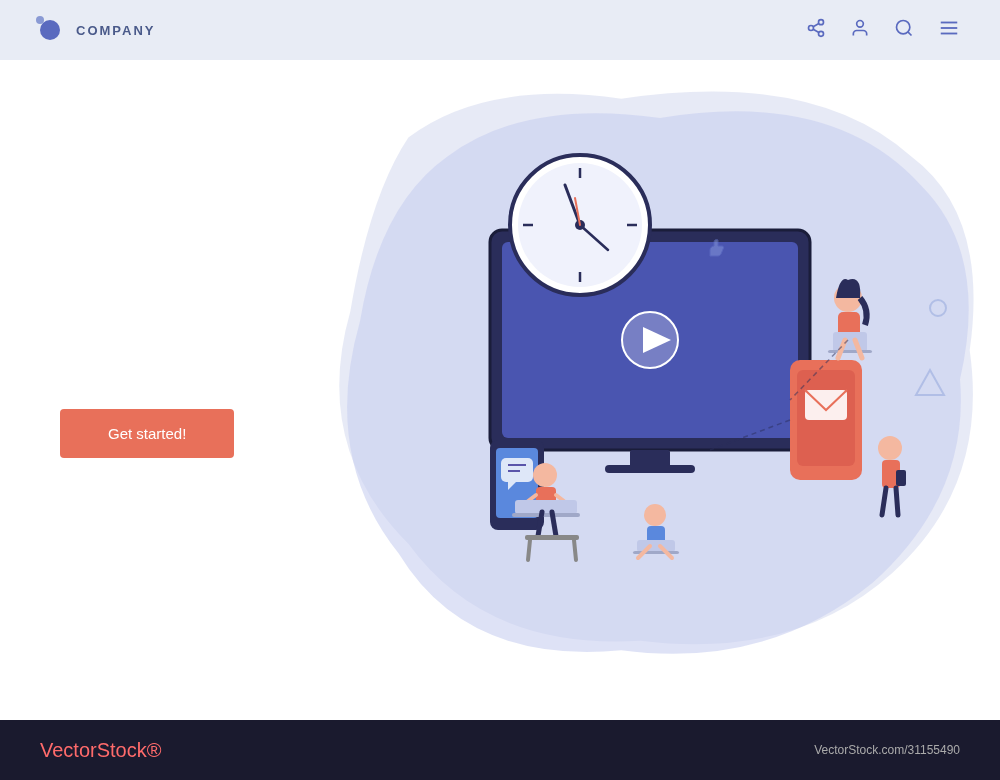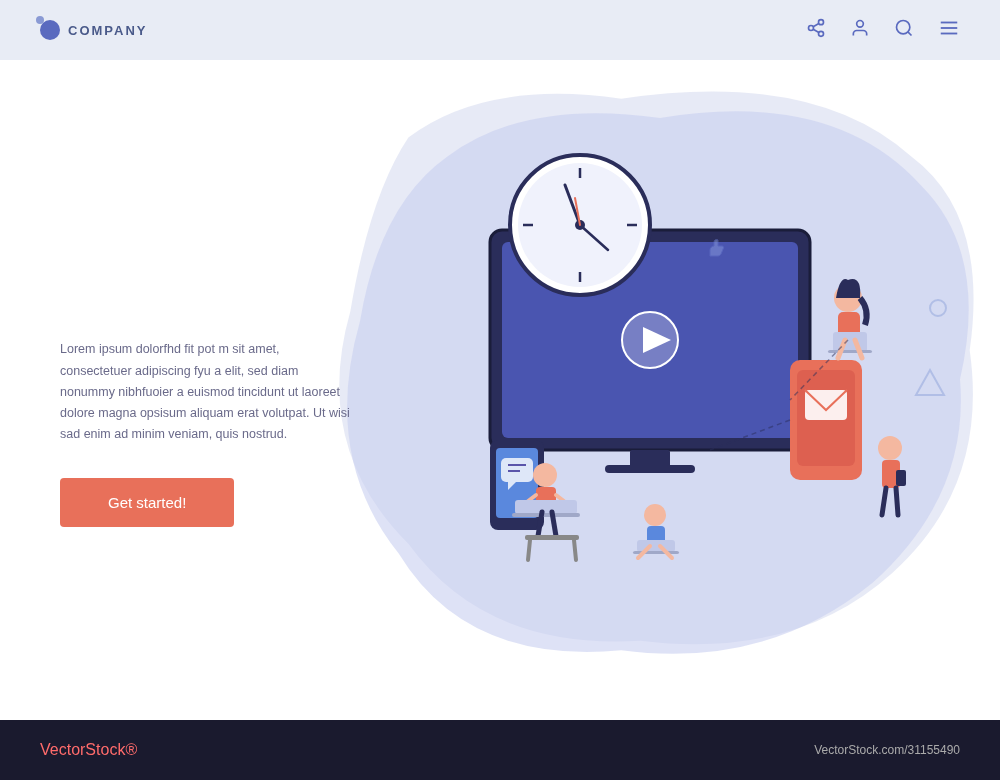--- a/index.html
+++ b/index.html
@@ -20,21 +20,21 @@
       display: flex;
       align-items: center;
       justify-content: space-between;
       padding: 0 40px;
       position: relative;
       z-index: 10;
     }
     .nav-logo {
       display: flex;
       align-items: center;
-      gap: 8px;
+      gap: 16px;
     }
     .logo-dot {
       width: 20px;
       height: 20px;
       background: #5a6abf;
       border-radius: 50%;
       position: relative;
     }
     .logo-dot::after {
       content: '';
@@ -133,21 +133,21 @@
       width: 100%;
       height: 60px;
       background: #1a1a2e;
       display: flex;
       align-items: center;
       justify-content: space-between;
       padding: 0 40px;
     }
     .footer-brand {
       color: #fff;
-      font-size: 16px;
+      font-size: 20px;
       font-weight: 400;
     }
     .footer-brand span {
       color: #ff6b6b;
     }
     .footer-url {
       color: #aaa;
       font-size: 12px;
     }
 
@@ -203,21 +203,20 @@
     <svg class="blob-svg" viewBox="0 0 680 620" fill="none" xmlns="http://www.w3.org/2000/svg">
       <path d="M 80 80 Q 160 20, 300 40 Q 500 10, 600 100 Q 680 160, 660 300 Q 680 440, 580 530 Q 480 620, 320 600 Q 160 610, 80 500 Q -20 400, 20 260 Q 40 140, 80 80 Z" fill="#d0d5ee" opacity="0.5"></path>
       <path d="M 120 100 Q 200 40, 340 60 Q 520 30, 610 130 Q 680 200, 650 330 Q 660 450, 560 540 Q 450 630, 300 610 Q 140 625, 70 510 Q -10 410, 30 270 Q 50 150, 120 100 Z" fill="#c8cff0" opacity="0.6"></path>
     </svg>
   </div>
 
   <div class="left-content">
     <h1 class="main-title">
       <br>
     </h1>
-    <p class="main-body">Lorem ipsum dolorfhd fit pot m sit amet, consectetuer adipiscing fyu  a elit, sed diam nonummy nibhfuoier a euismod tincidunt ut laoreet dolore magna opsisum aliquam erat volutpat. Ut wisi sad enim ad minim veniam, quis nostrud.</p>
     <button class="cta-button">Get started!</button>
   </div>
 
   <div class="illustration">
     <svg class="illus-svg" viewBox="0 0 620 580" fill="none" xmlns="http://www.w3.org/2000/svg">
 
       <rect x="130" y="150" width="320" height="220" rx="12" fill="#2a2d5a" stroke="#1a1d3a" stroke-width="3"></rect>
       <rect x="142" y="162" width="296" height="196" rx="6" fill="#4a55b0"></rect>
 
       <circle cx="290" cy="260" r="28" fill="rgba(255,255,255,0.25)" stroke="white" stroke-width="2"></circle>

